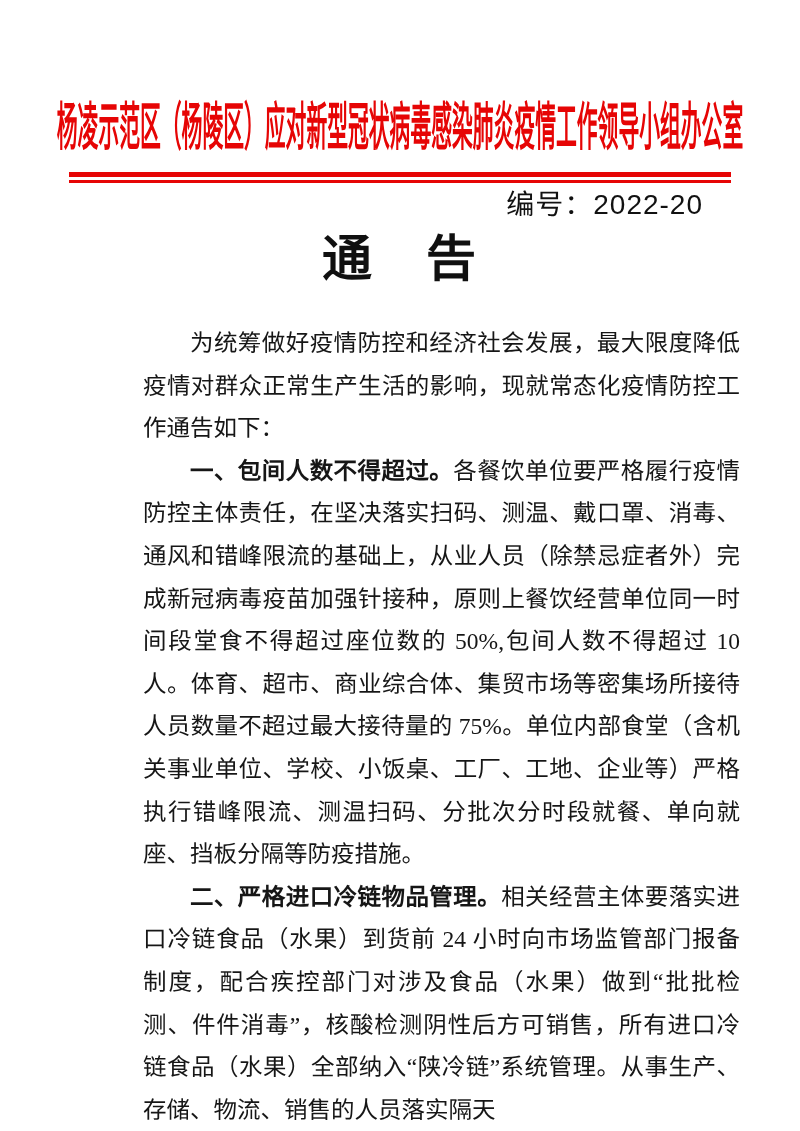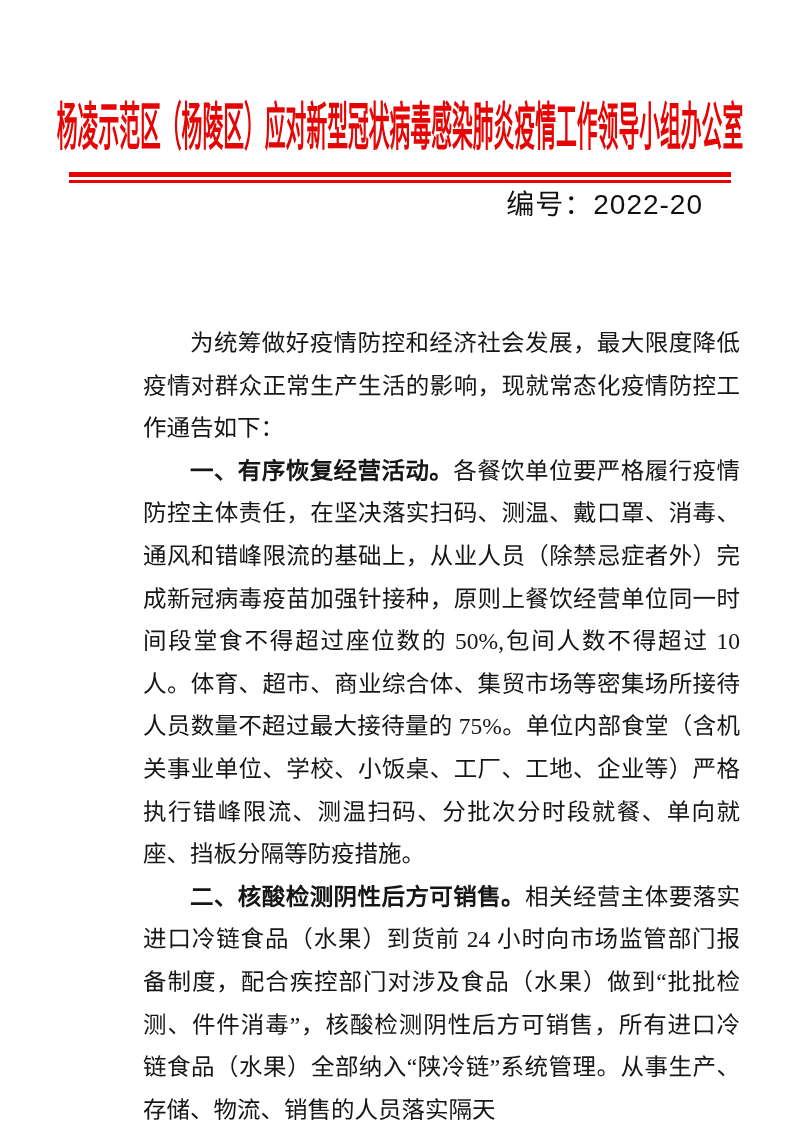--- a/index.html
+++ b/index.html
@@ -100,23 +100,24 @@
 
   <header class="letterhead">
     <div class="letterhead-title">
       <span class="squeeze">杨凌示范区（杨陵区）应对新型冠状病毒感染肺炎疫情工作领导小组办公室</span>
     </div>
     <div class="double-rule"></div>
   </header>
 
   <div class="doc-number">编号：2022-20</div>
 
+  <h1 class="doc-title">通　告</h1>
 
   <main class="doc-body">
 
     <p class="para"><span class="lead"></span><span>为统筹做好疫情防控和经济社会发展，最大限度降低疫情对群众正常生产生活的影响，现就常态化疫情防控工作通告如下：</span></p>
 
-    <p class="para"><span class="lead">一、有序恢复经营活动。</span><span>各餐饮单位要严格履行疫情防控主体责任，在坚决落实扫码、测温、戴口罩、消毒、通风和错峰限流的基础上，从业人员（除禁忌症者外）完成新冠病毒疫苗加强针接种，原则上餐饮经营单位同一时间段堂食不得超过座位数的 50%,包间人数不得超过 10 人。体育、超市、商业综合体、集贸市场等密集场所接待人员数量不超过最大接待量的 75%。单位内部食堂（含机关事业单位、学校、小饭桌、工厂、工地、企业等）严格执行错峰限流、测温扫码、分批次分时段就餐、单向就座、挡板分隔等防疫措施。</span></p>
+    <p class="para"><span class="lead">一、包间人数不得超过。</span><span>各餐饮单位要严格履行疫情防控主体责任，在坚决落实扫码、测温、戴口罩、消毒、通风和错峰限流的基础上，从业人员（除禁忌症者外）完成新冠病毒疫苗加强针接种，原则上餐饮经营单位同一时间段堂食不得超过座位数的 50%,包间人数不得超过 10 人。体育、超市、商业综合体、集贸市场等密集场所接待人员数量不超过最大接待量的 75%。单位内部食堂（含机关事业单位、学校、小饭桌、工厂、工地、企业等）严格执行错峰限流、测温扫码、分批次分时段就餐、单向就座、挡板分隔等防疫措施。</span></p>
 
-    <p class="para"><span class="lead">二、核酸检测阴性后方可销售。</span><span>相关经营主体要落实进口冷链食品（水果）到货前 24 小时向市场监管部门报备制度，配合疾控部门对涉及食品（水果）做到“批批检测、件件消毒”，核酸检测阴性后方可销售，所有进口冷链食品（水果）全部纳入“陕冷链”系统管理。从事生产、存储、物流、销售的人员落实隔天</span></p>
+    <p class="para"><span class="lead">二、严格进口冷链物品管理。</span><span>相关经营主体要落实进口冷链食品（水果）到货前 24 小时向市场监管部门报备制度，配合疾控部门对涉及食品（水果）做到“批批检测、件件消毒”，核酸检测阴性后方可销售，所有进口冷链食品（水果）全部纳入“陕冷链”系统管理。从事生产、存储、物流、销售的人员落实隔天</span></p>
 
   </main>
 </div>
 
 </body></html>

